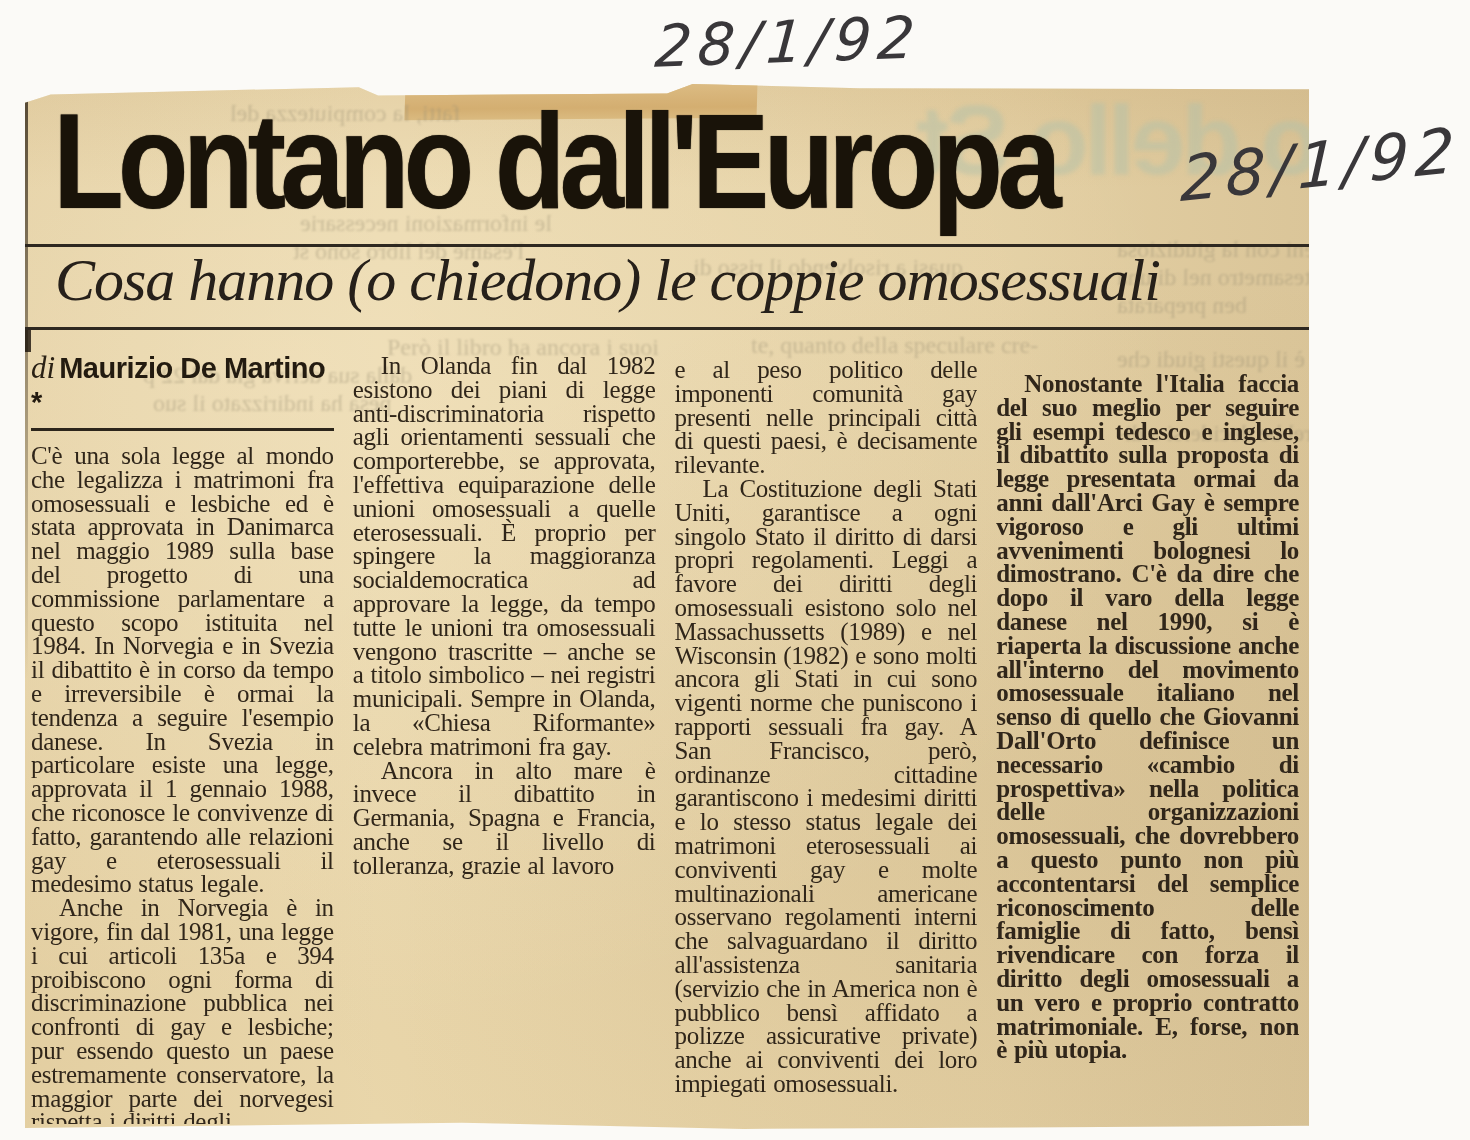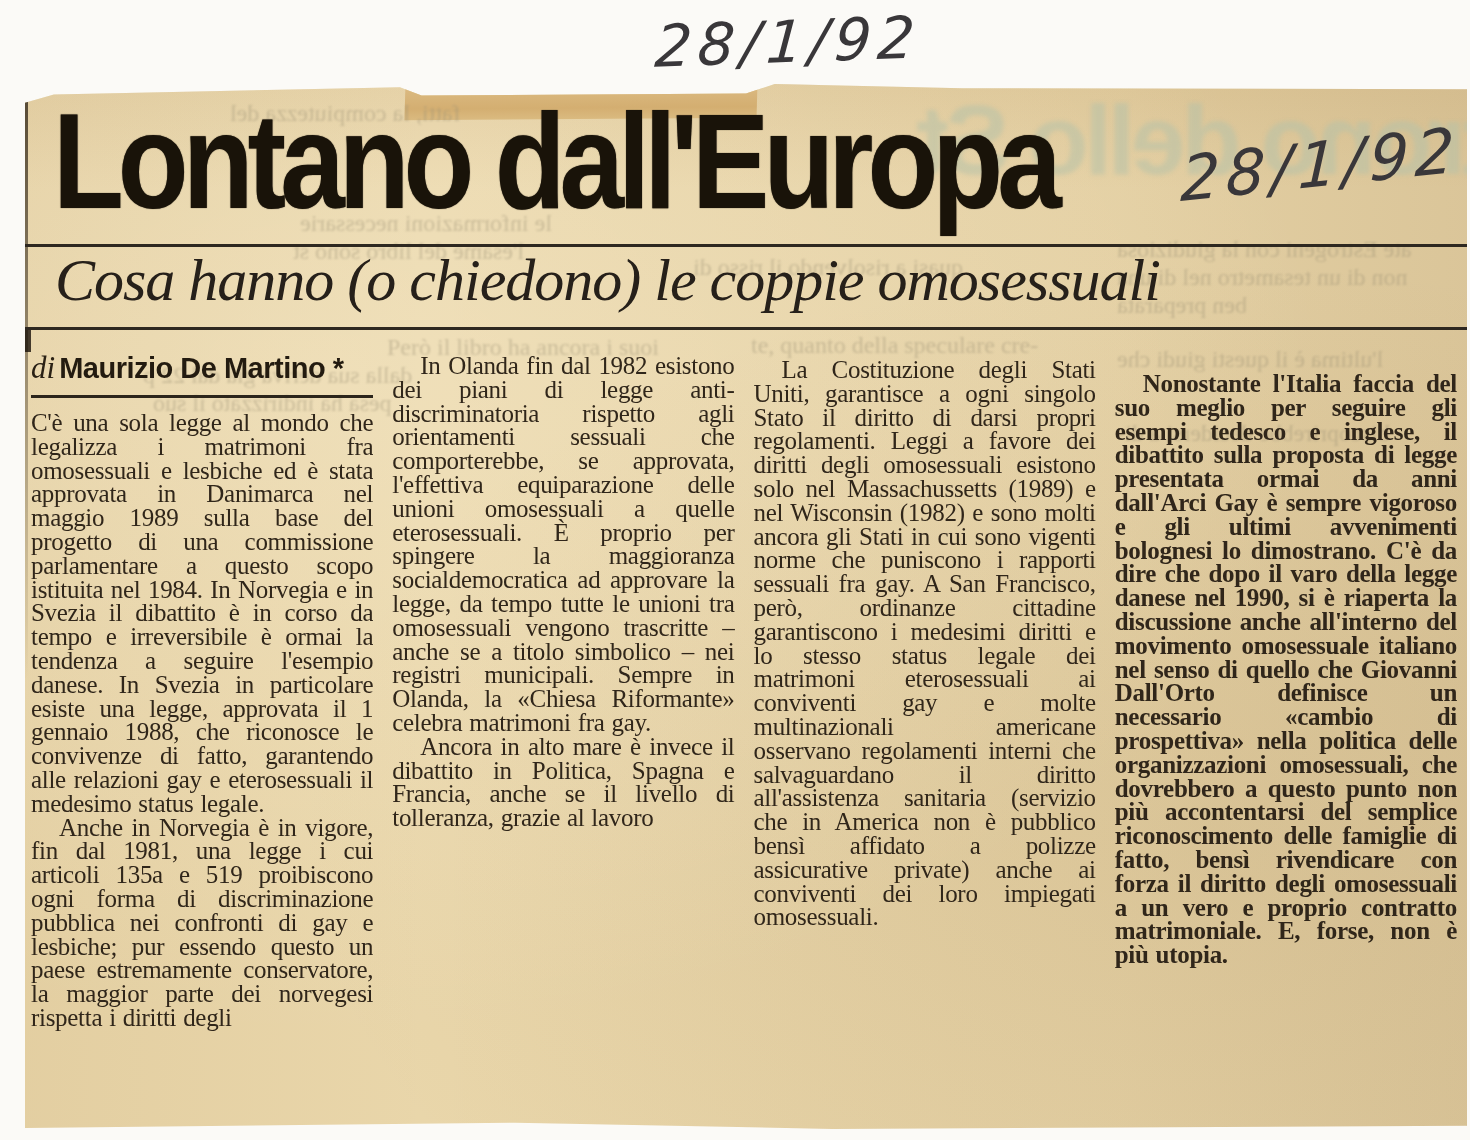--- a/index.html
+++ b/index.html
@@ -11,21 +11,21 @@
   
   .pen{
     position:absolute;color:#39373a;
     font-family:"DejaVu Sans", sans-serif;font-style:italic;font-weight:400;
     letter-spacing:6px;white-space:nowrap;
   }
   .pen-top{left:655px;top:8px;font-size:58px;transform:rotate(-2deg) skewX(-6deg);}
   .pen-side{left:1180px;top:128px;font-size:62px;transform:rotate(-6deg) skewX(-8deg);}
   
   .clipping{
-    position:absolute;left:25px;top:84px;width:1442px;height:1046px;
+    position:absolute;left:25px;top:84px;width:1284px;height:1046px;
     background-color:#e9d6aa;
     background-image:
       radial-gradient(ellipse at 22% 28%, rgba(255,246,222,.30), transparent 62%),
       radial-gradient(ellipse at 82% 72%, rgba(125,92,42,.09), transparent 55%),
       linear-gradient(180deg, rgba(165,122,60,.12), rgba(0,0,0,0) 10%),
       linear-gradient(90deg, rgba(150,110,50,.07), rgba(0,0,0,0) 28%, rgba(140,100,45,.06) 76%, rgba(120,85,40,.13));
     clip-path:polygon(0 1.8%,2% 1.0%,26% .3%,27.5% 1.1%,50% .9%,52% 0,65% .4%,100% .5%,100% 99.6%,56% 99.9%,34% 99.3%,0 99.8%);
     box-shadow:0 4px 9px rgba(95,84,60,.28);
     overflow:hidden;
   }
@@ -127,31 +127,32 @@
 
   <div class="cols">
     <div class="col">
       <div class="byline">
         <span class="di">di</span>
         <span class="name">Maurizio De Martino *</span>
       </div>
       <div class="byline-rule"></div>
       <div>
           <p class="para">C'è una sola legge al mondo che legalizza i matrimoni fra omosessuali e lesbiche ed è stata approvata in Danimarca nel maggio 1989 sulla base del progetto di una commissione parlamentare a questo scopo istituita nel 1984. In Norvegia e in Svezia il dibattito è in corso da tempo e irreversibile è ormai la tendenza a seguire l'esempio danese. In Svezia in particolare esiste una legge, approvata il 1 gennaio 1988, che riconosce le convivenze di fatto, garantendo alle relazioni gay e eterosessuali il medesimo status legale.</p>
-          <p class="para indent">Anche in Norvegia è in vigore, fin dal 1981, una legge i cui articoli 135a e 519 proibiscono ogni forma di discriminazione pubblica nei confronti di gay e lesbiche; pur essendo questo un paese estremamente conservatore, la maggior parte dei norvegesi rispetta i diritti degli</p>
+          <p class="para indent">Anche in Norvegia è in vigore, fin dal 1981, una legge i cui articoli 135a e 394 proibiscono ogni forma di discriminazione pubblica nei confronti di gay e lesbiche; pur essendo questo un paese estremamente conservatore, la maggior parte dei norvegesi rispetta i diritti degli</p>
         </div>
     </div>
     <div class="col">
         <div>
           <p class="para indent">In Olanda fin dal 1982 esistono dei piani di legge anti-discriminatoria rispetto agli orientamenti sessuali che comporterebbe, se approvata, l'effettiva equiparazione delle unioni omosessuali a quelle eterosessuali. È proprio per spingere la maggioranza socialdemocratica ad approvare la legge, da tempo tutte le unioni tra omosessuali vengono trascritte – anche se a titolo simbolico – nei registri municipali. Sempre in Olanda, la «Chiesa Riformante» celebra matrimoni fra gay.</p>
-          <p class="para indent">Ancora in alto mare è invece il dibattito in Politica, Spagna e Francia, anche se il livello di tolleranza, grazie al lavoro</p>
+          <p class="para indent">Ancora in alto mare è invece il dibattito in Germania, Spagna e Francia, anche se il livello di tolleranza, grazie al lavoro</p>
         </div>
       </div>
     <div class="col">
         <div>
+          <p class="para">e al peso politico delle imponenti comunità gay presenti nelle principali città di questi paesi, è decisamente rilevante.</p>
           <p class="para indent">La Costituzione degli Stati Uniti, garantisce a ogni singolo Stato il diritto di darsi propri regolamenti. Leggi a favore dei diritti degli omosessuali esistono solo nel Massachussetts (1989) e nel Wisconsin (1982) e sono molti ancora gli Stati in cui sono vigenti norme che puniscono i rapporti sessuali fra gay. A San Francisco, però, ordinanze cittadine garantiscono i medesimi diritti e lo stesso status legale dei matrimoni eterosessuali ai conviventi gay e molte multinazionali americane osservano regolamenti interni che salvaguardano il diritto all'assistenza sanitaria (servizio che in America non è pubblico bensì affidato a polizze assicurative private) anche ai conviventi dei loro impiegati omosessuali.</p>
         </div>
       </div>
     <div class="col">
         <div>
           <p class="para indent">Nonostante l'Italia faccia del suo meglio per seguire gli esempi tedesco e inglese, il dibattito sulla proposta di legge presentata ormai da anni dall'Arci Gay è sempre vigoroso e gli ultimi avvenimenti bolognesi lo dimostrano. C'è da dire che dopo il varo della legge danese nel 1990, si è riaperta la discussione anche all'interno del movimento omosessuale italiano nel senso di quello che Giovanni Dall'Orto definisce un necessario «cambio di prospettiva» nella politica delle organizzazioni omosessuali, che dovrebbero a questo punto non più accontentarsi del semplice riconoscimento delle famiglie di fatto, bensì rivendicare con forza il diritto degli omosessuali a un vero e proprio contratto matrimoniale. E, forse, non è più utopia.</p>
         </div>
       </div>
   </div>
 </div>

